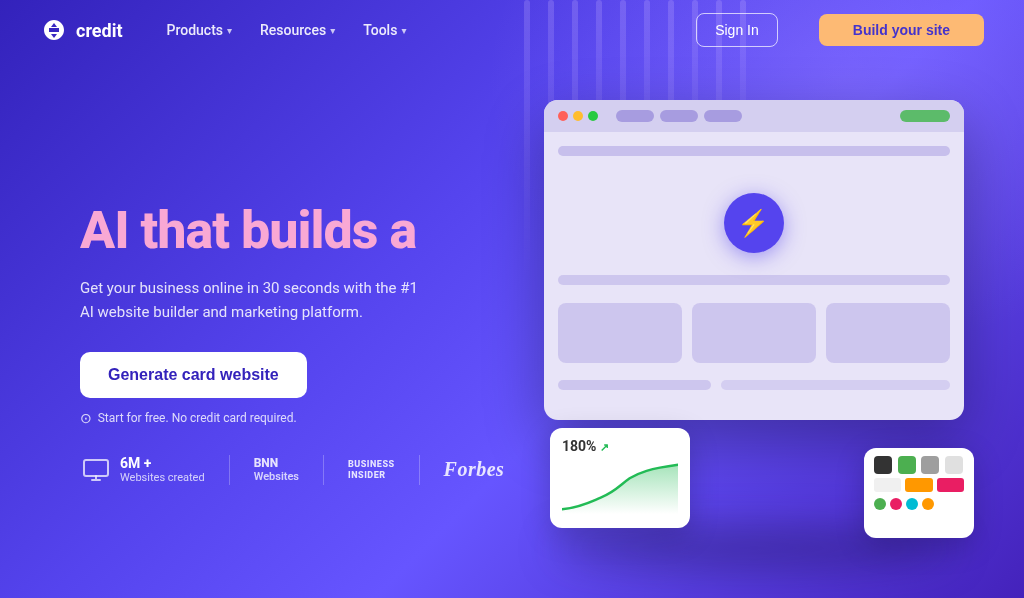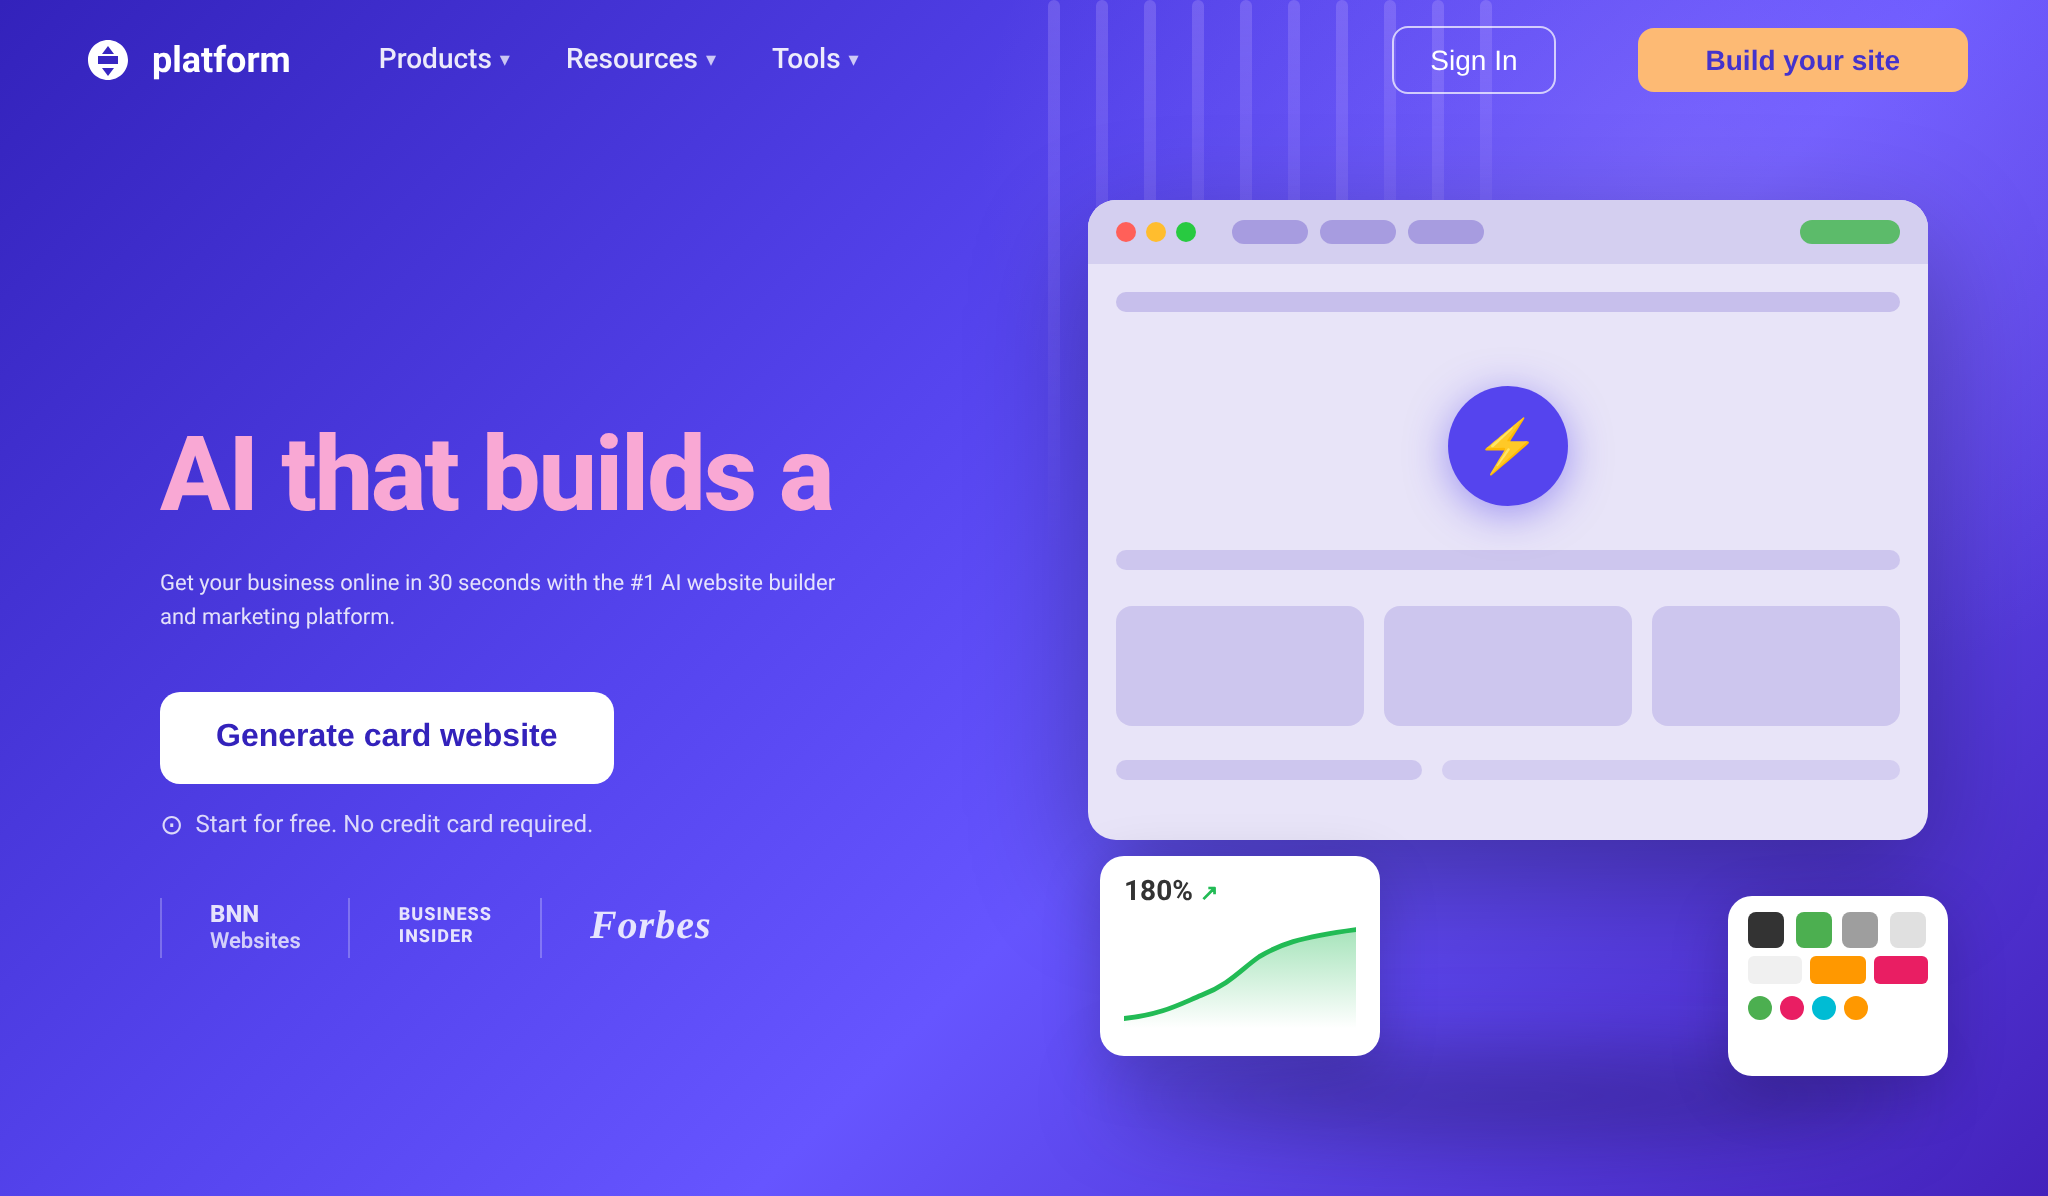--- a/index.html
+++ b/index.html
@@ -150,21 +150,21 @@
       color: #f9a8d4;
       font-size: 52px;
       font-weight: 800;
       line-height: 1.1;
       margin-bottom: 16px;
       letter-spacing: -1px;
     }
 
     .hero-subtitle {
       color: rgba(255,255,255,0.85);
-      font-size: 11px;
+      font-size: 15px;
       line-height: 1.6;
       margin-bottom: 28px;
       max-width: 340px;
     }
 
     .btn-generate {
       background: white;
       color: #3322bb;
       border: none;
       padding: 14px 28px;
@@ -452,21 +452,21 @@
   <div class="bg-line" style="height:180px;"></div>
   <div class="bg-line" style="height:240px;"></div>
   <div class="bg-line" style="height:160px;"></div>
 </div>
 
 <nav>
   <div class="logo">
     <svg class="logo-icon" viewBox="0 0 28 28" fill="none">
       <path d="M14 4C8.48 4 4 8.48 4 14s4.48 10 10 10 10-4.48 10-10S19.52 4 14 4zm0 3l3 4h-6l3-4zm-5 5h10v4H9v-4zm2 6h6l-3 4-3-4z" fill="white"></path>
     </svg>
-    <span>platform</span>
+    <span>credit</span>
   </div>
 
   <div class="nav-links">
     <div class="nav-item">
       <span>Products</span>
       <span class="chevron">▾</span>
     </div>
     <div class="nav-item">
       <span>Resources</span>
       <span class="chevron">▾</span>
@@ -489,20 +489,30 @@
       <span>AI that builds a</span><br>
     </h1>
     <p class="hero-subtitle">Get your business online in 30 seconds with the #1 AI website builder and marketing platform.</p>
     <button class="btn-generate">Generate card website</button>
     <div class="free-note">
       <span class="free-note-icon">⊙</span>
       <span>Start for free. No credit card required.</span>
     </div>
 
     <div class="stats-row">
+      <div class="stat-item">
+        <svg class="stat-icon" viewBox="0 0 32 32" fill="none">
+          <rect x="4" y="6" width="24" height="16" rx="2" stroke="rgba(255,255,255,0.8)" stroke-width="2" fill="none"></rect>
+          <path d="M12 26h8M16 22v4" stroke="rgba(255,255,255,0.8)" stroke-width="2" stroke-linecap="round"></path>
+        </svg>
+        <div class="stat-text">
+          <span class="stat-number">6M +</span>
+          <span class="stat-label">Websites created</span>
+        </div>
+      </div>
 
       <div class="divider-v"></div>
 
       <div class="media-logo bnn" style="line-height:1.2;">
         <div style="font-size:12px;font-weight:800;color:rgba(255,255,255,0.85);">BNN</div>
         <div style="font-size:11px;font-weight:600;color:rgba(255,255,255,0.75);">Websites</div>
       </div>
 
       <div class="divider-v"></div>
 

